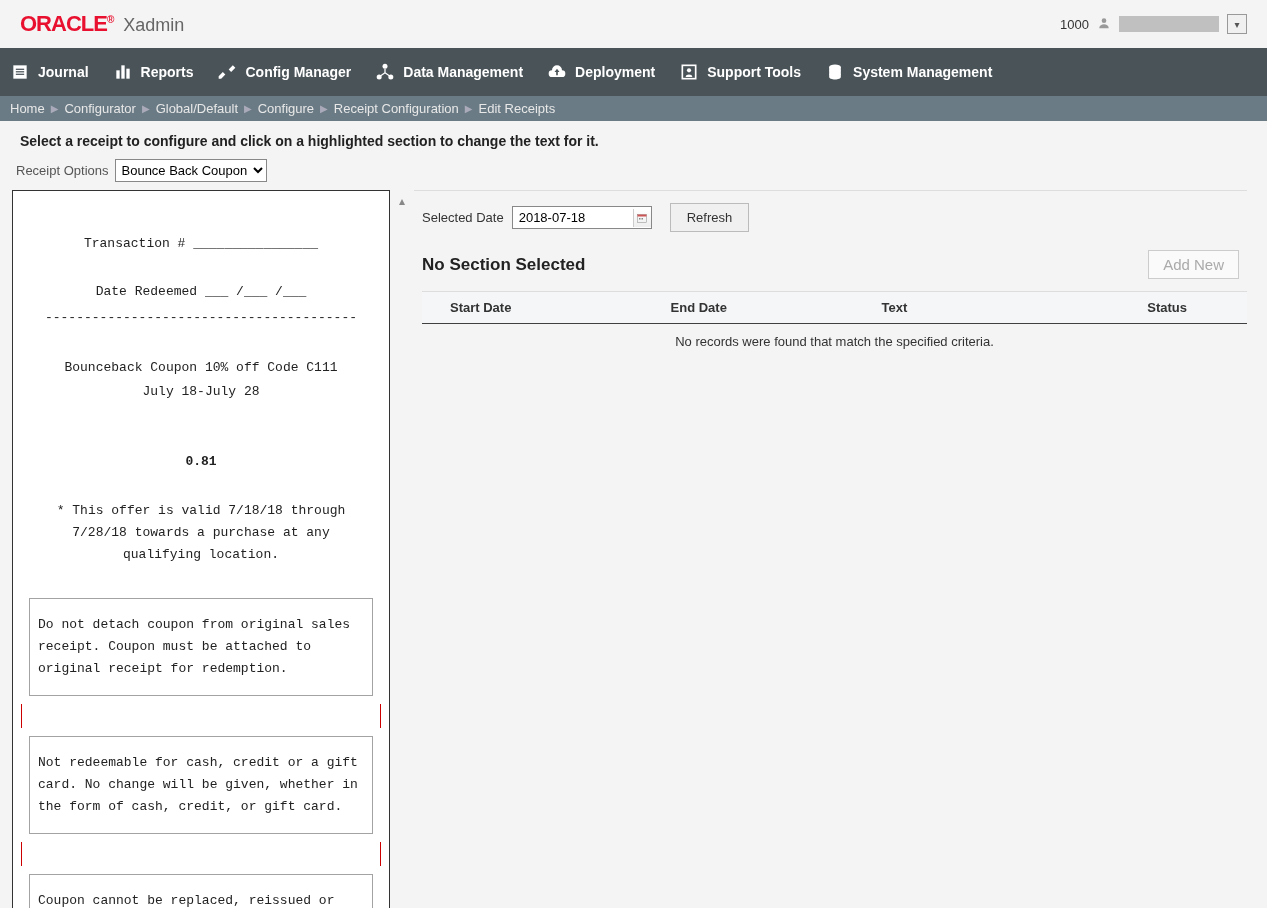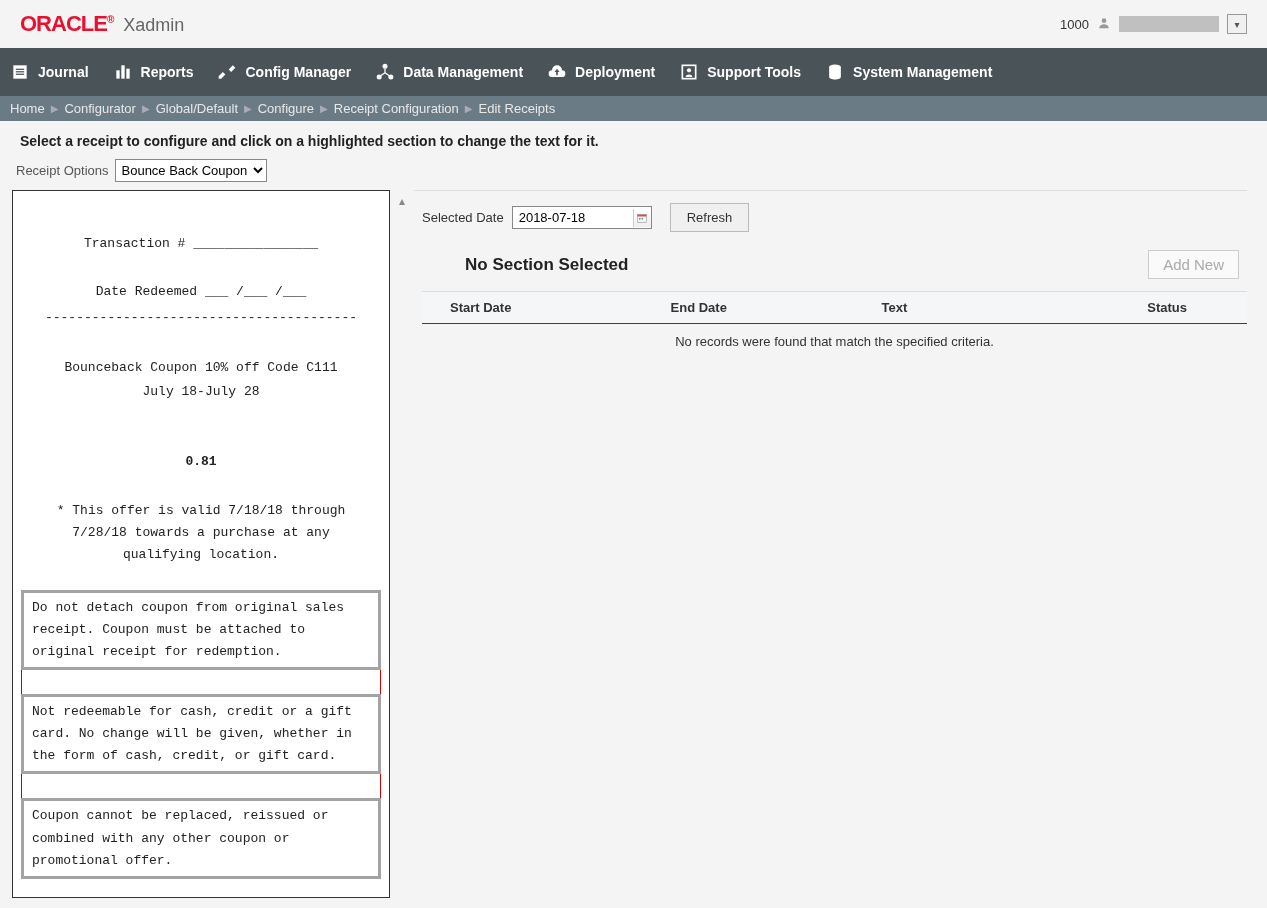--- a/index.html
+++ b/index.html
@@ -28,38 +28,38 @@
   .instruction { font-weight: bold; font-size: 14px; color: #222; margin-bottom: 10px; }
   .opts-row { display: flex; align-items: center; gap: 6px; margin-bottom: 8px; margin-left:-4px;}
   .opts-label { color: #555; font-size: 13px; }
   .opts-select { font-size: 13px; padding: 2px 2px; border: 1px solid #888; background:#fff;}
   
   .split { display: flex; gap: 0; }
   .left-panel { width: 370px; flex-shrink: 0; }
   .receipt-box { border: 1px solid #333; background: #fff; padding: 18px 8px; font-family: "Courier New", monospace; font-size: 13px; color: #222; text-align: center; line-height: 1.7; margin-left:-8px;}
   .receipt-line { margin: 2px 0; }
   .divider-dashes { letter-spacing: 0; margin: 4px 0; white-space:nowrap; overflow:hidden;}
-  .editable-section { border: 3px solid #a3a3a3; padding: 4px 8px; text-align: left; margin: 0; cursor: pointer; }
+  .editable-section { border: 1px solid #a3a3a3; padding: 15px 8px; text-align: left; margin: 8px; cursor: pointer; }
   .editable-spacer { height: 24px; border-left:1px solid #c00; border-right:1px solid #c00; margin:0; cursor:pointer;}
   .spacer-block { height: 22px; }
   
   .scroll-gutter { width: 24px; display: flex; align-items: flex-start; justify-content: center; padding-top: 4px; }
   .scroll-arrow { color: #888; font-size: 12px; cursor: pointer; }
   
   .right-panel { flex: 1; border-top: 1px solid #ddd; padding: 12px 0 0 8px; }
   .date-row { display: flex; align-items: center; gap: 8px; margin-bottom: 18px; }
   .date-label { color: #333; font-size: 13px; }
   .date-input-wrap { display: flex; align-items: center; border: 1px solid #888; background:#fff; }
   .date-input { border: none; padding: 3px 6px; font-size: 13px; width: 120px; outline:none; }
   .cal-icon { width: 18px; height: 18px; background: linear-gradient(#fff,#eee); border-left:1px solid #ccc; display:flex; align-items:center; justify-content:center; cursor:pointer;}
   .cal-icon svg { width:12px; height:12px; }
   .refresh-btn { padding: 6px 16px; border: 1px solid #bbb; background: #f0f0f0; cursor: pointer; font-size: 13px; color:#333; margin-left:10px;}
   
   .section-title-row { display: flex; justify-content: space-between; align-items: center; margin-bottom: 12px; padding-right:8px;}
-  .section-title { font-weight: bold; font-size: 17px; color: #222; margin-left: 43px; }
+  .section-title { font-weight: bold; font-size: 17px; color: #222; }
   .add-new-btn { padding: 5px 14px; border: 1px solid #ccc; background: #fafafa; color: #aaa; font-size: 15px; cursor: default; }
   
   .data-table { width: 100%; border-collapse: collapse; }
   .data-table thead tr { background: #f4f6f8; border-top: 1px solid #ddd; border-bottom: 1px solid #404040; }
   .data-table th { text-align: left; padding: 8px 28px; font-weight: bold; font-size: 13px; color: #333; }
   .empty-msg { text-align: center; padding: 10px; color: #333; font-size: 13px; }
 </style>
 </head>
 <body>
 

